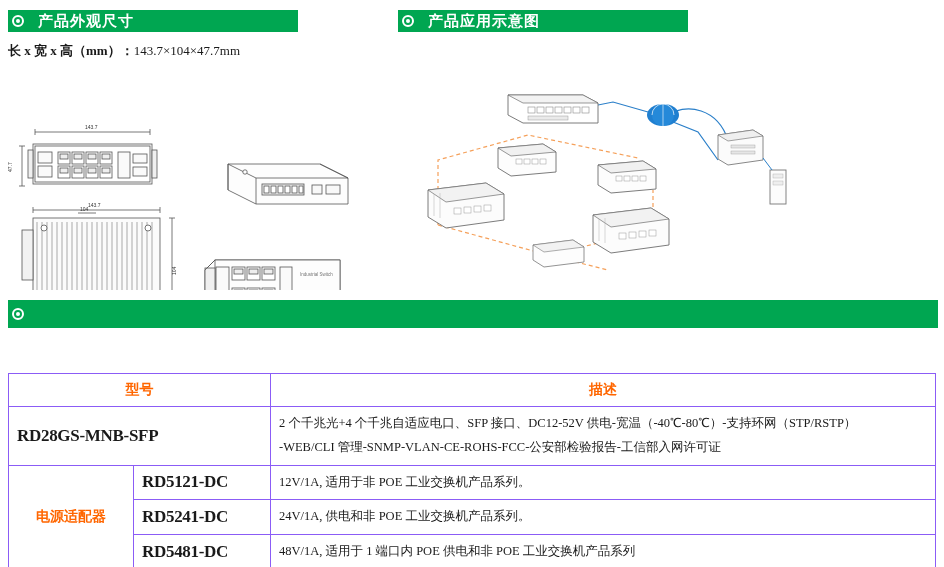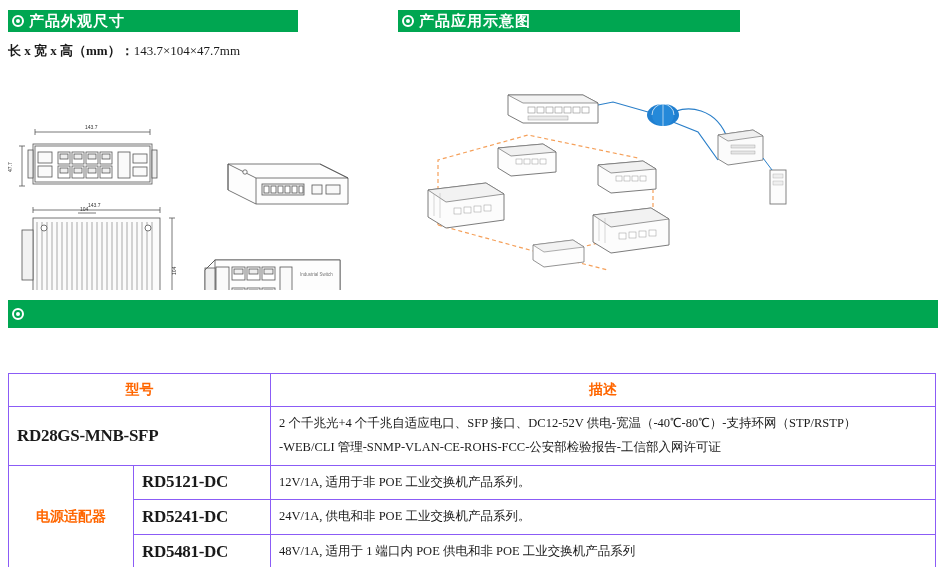--- a/index.html
+++ b/index.html
@@ -28,20 +28,21 @@
     background: #00a651;
     display: flex;
     align-items: center;
     color: #ffffff;
     font-weight: bold;
     font-size: 15px;
     font-family: "Liberation Sans", sans-serif;
     letter-spacing: 1px;
     box-sizing: border-box;
     padding-left: 4px;
+    gap: 9px;
   }
   .sec-head .bullet {
     display: inline-block;
     width: 12px;
     height: 12px;
     border: 2px solid #ffffff;
     border-radius: 50%;
     margin-right: 5px;
     box-sizing: border-box;
     position: relative;
@@ -49,21 +50,21 @@
   }
   .sec-head .bullet::after {
     content: "";
     position: absolute;
     left: 2px; top: 2px;
     width: 4px; height: 4px;
     background: #ffffff;
     border-radius: 50%;
   }
   #sec-dim  { left: 8px;  top: 10px;  width: 290px; }
-  #sec-app  { left: 398px; top: 10px; width: 342px; }
+  #sec-app  { left: 398px; top: 10px; width: 290px; }
   #sec-order{ left: 8px;  top: 300px; width: 930px; height: 28px; font-size: 17px;}
 
   
   .dim-line {
     position: absolute;
     left: 8px;
     top: 42px;
     font-size: 13px;
     font-family: Liberation Serif, serif;
     white-space: nowrap;

